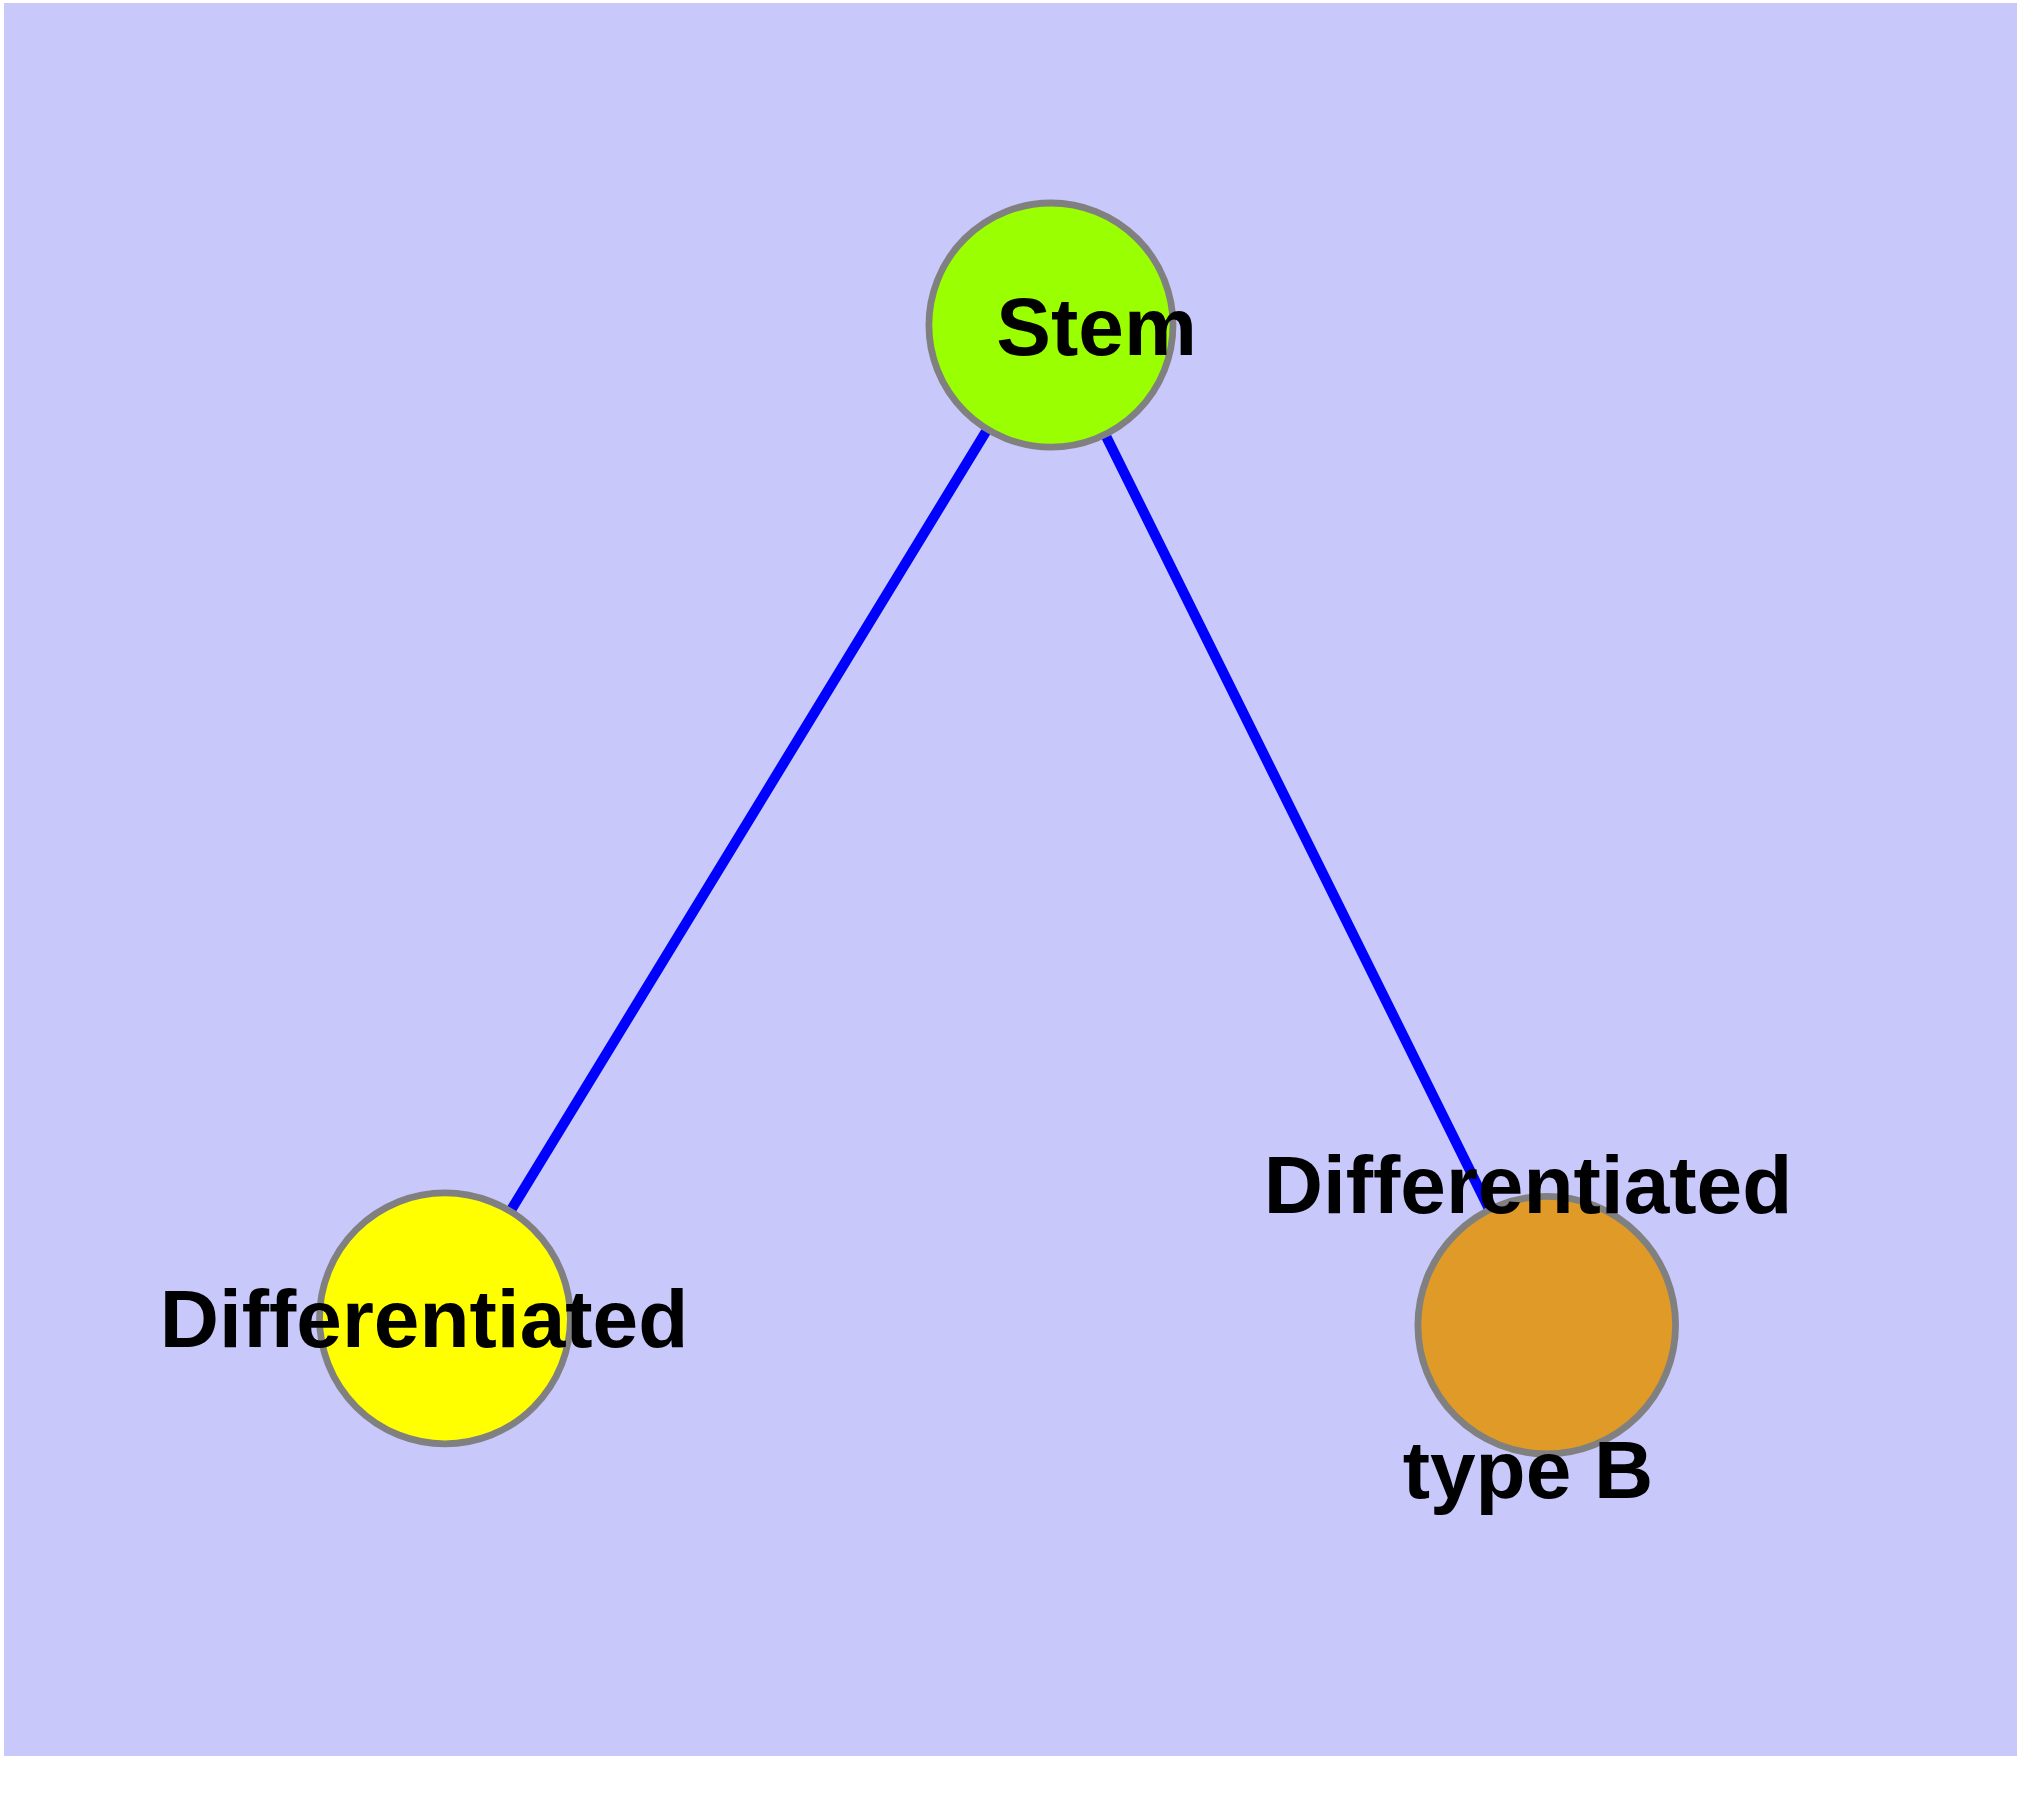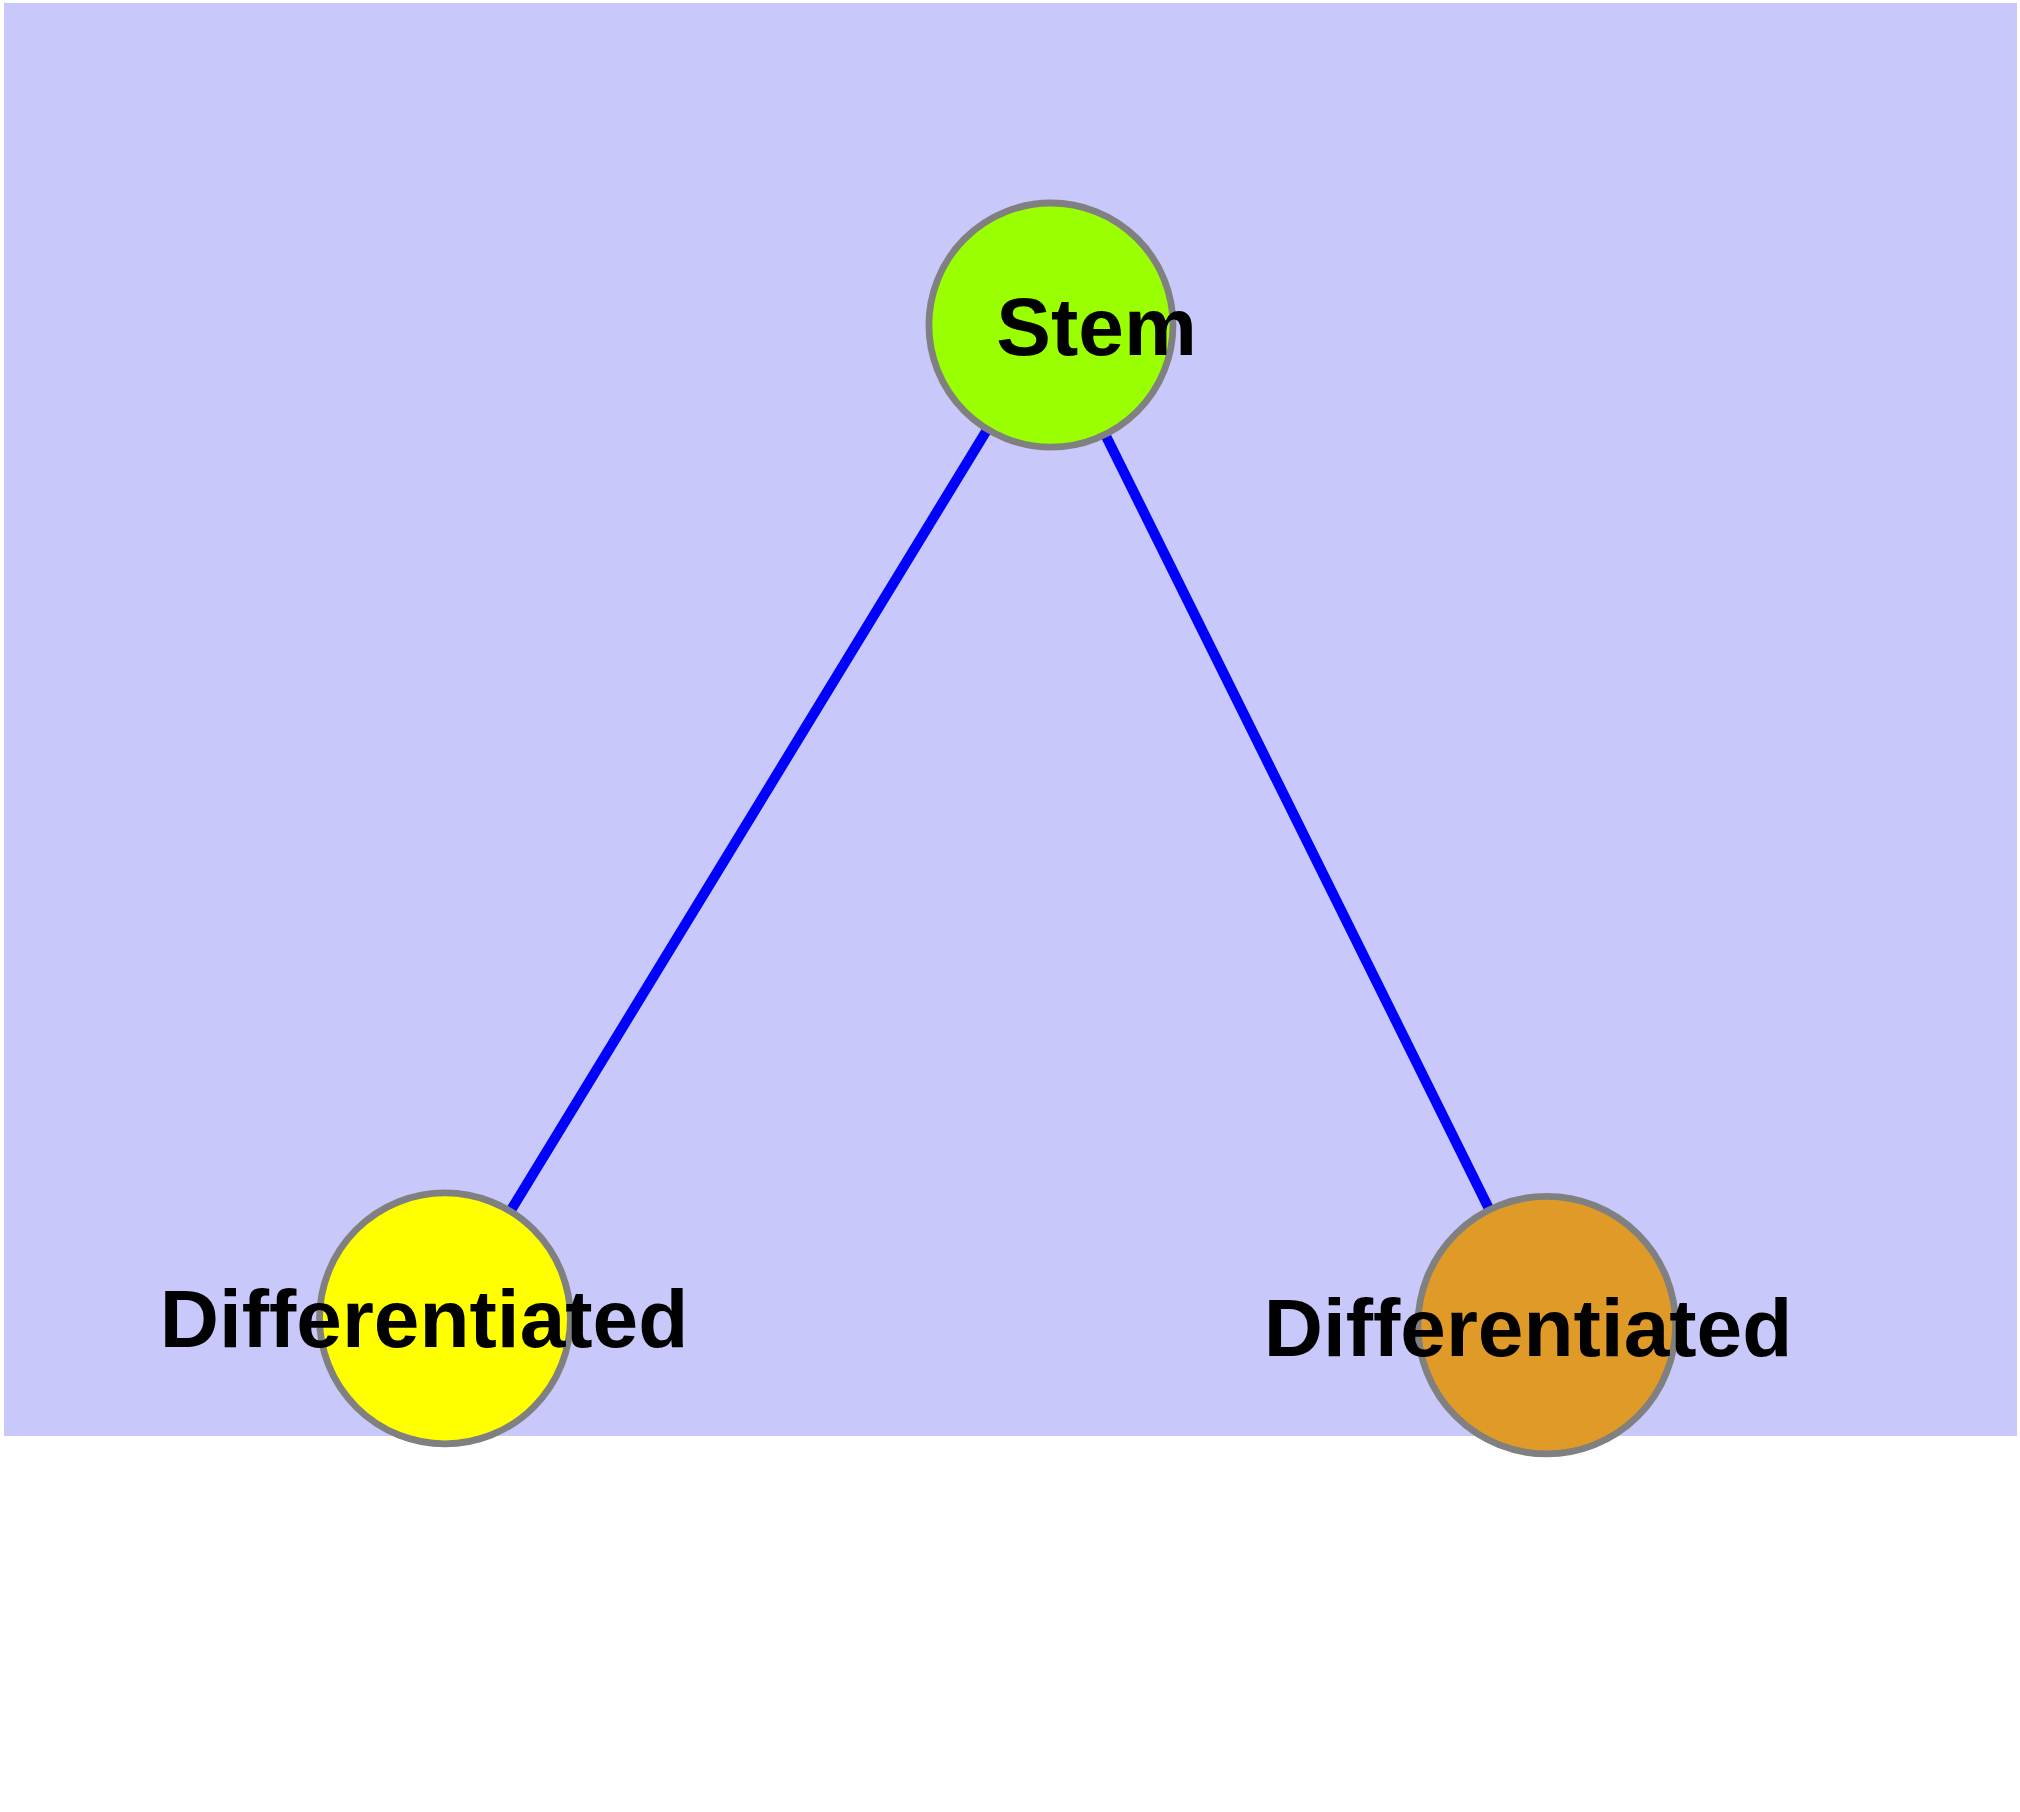--- a/index.html
+++ b/index.html
@@ -9,21 +9,21 @@
   }
   body {
     width: 2021px;
     height: 1812px;
     overflow: hidden;
     font-family: "Liberation Sans", sans-serif;
   }
   #graph-canvas {
     position: relative;
     width: 2021px;
-    height: 1436px;
+    height: 1756px;
     background: #c8c8fa;
     box-sizing: border-box;
     border-top: 3.4px solid #ffffff;
     border-left: 4.2px solid #ffffff;
     border-right: 4.2px solid #ffffff;
   }
   #graph-svg {
     position: absolute;
     top: 0;
     left: 0;
@@ -64,16 +64,17 @@
   <div class="node-label" style="left:1047px; top:323px;">
     <span>Stem</span>
   </div>
 
   <div class="node-label" style="left:420px; top:1315px;">
     <div>Differentiated</div>
   </div>
 
   <div class="node-label" style="left:1524px; top:1324px;">
     <div>Differentiated</div>
+    <div>type B</div>
   </div>
 
 </div>
 
 
 </body></html>

